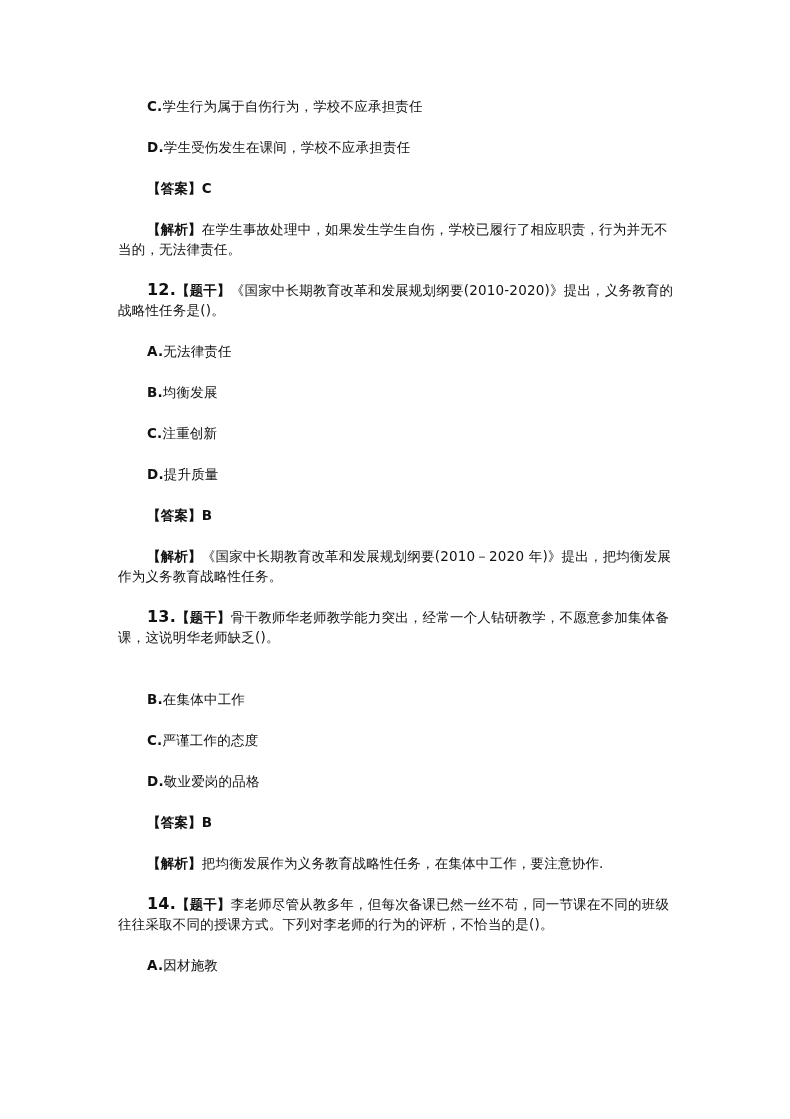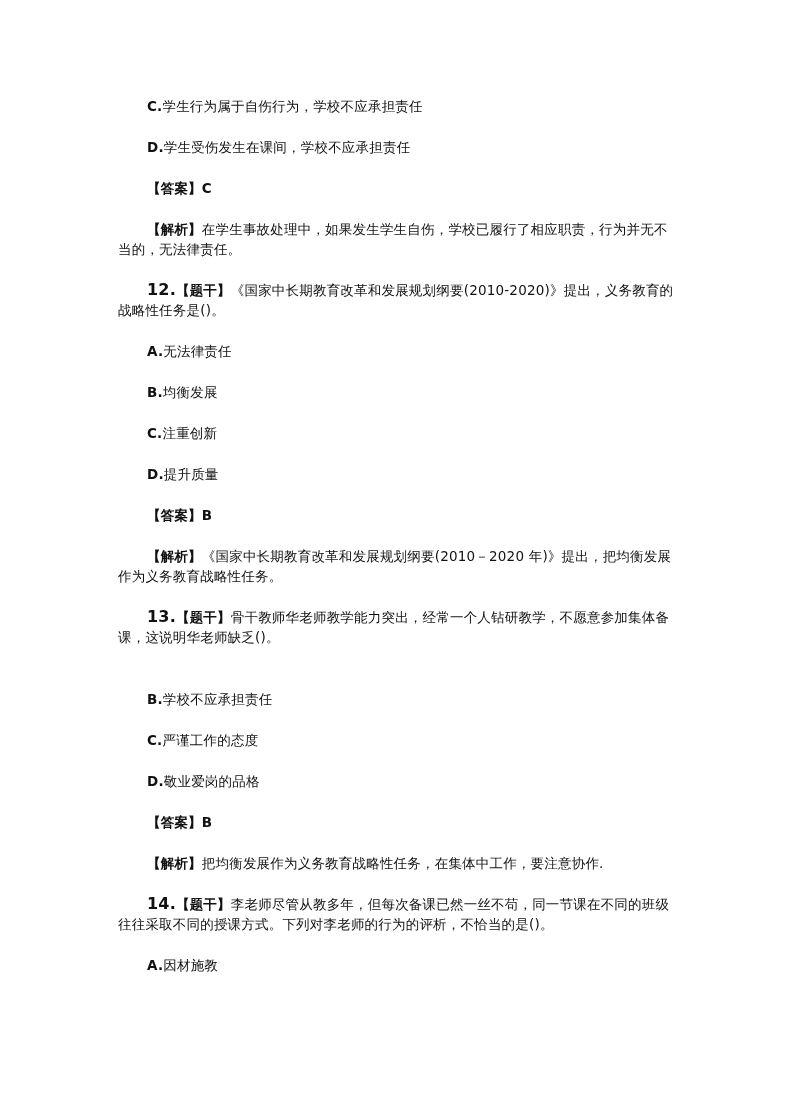--- a/index.html
+++ b/index.html
@@ -37,21 +37,21 @@
   <p class="p indent"><span class="b">D.</span><span>提升质量</span></p>
   <div class="gap"></div>
   <p class="p indent"><span class="b">【答案】</span><span class="b">B</span></p>
   <div class="gap"></div>
   <p class="p indent"><span class="b">【解析】</span><span>《国家中长期教育改革和发展规划纲要(2010－2020 年)》提出，把均衡发展作为义务教育战略性任务。</span></p>
   <div class="gap"></div>
 
   <p class="p indent"><span class="num">13.</span><span class="b">【题干】</span><span>骨干教师华老师教学能力突出，经常一个人钻研教学，不愿意参加集体备课，这说明华老师缺乏()。</span></p>
   <div class="gap"></div>
   <div class="gap"></div>
-  <p class="p indent"><span class="b">B.</span><span>学校不应承担责任</span></p>
+  <p class="p indent"><span class="b">B.</span><span>在集体中工作</span></p>
   <div class="gap"></div>
   <p class="p indent"><span class="b">C.</span><span>严谨工作的态度</span></p>
   <div class="gap"></div>
   <p class="p indent"><span class="b">D.</span><span>敬业爱岗的品格</span></p>
   <div class="gap"></div>
   <p class="p indent"><span class="b">【答案】</span><span class="b">B</span></p>
   <div class="gap"></div>
   <p class="p indent"><span class="b">【解析】</span><span>把均衡发展作为义务教育战略性任务，在集体中工作，要注意协作.</span></p>
   <div class="gap"></div>
 

